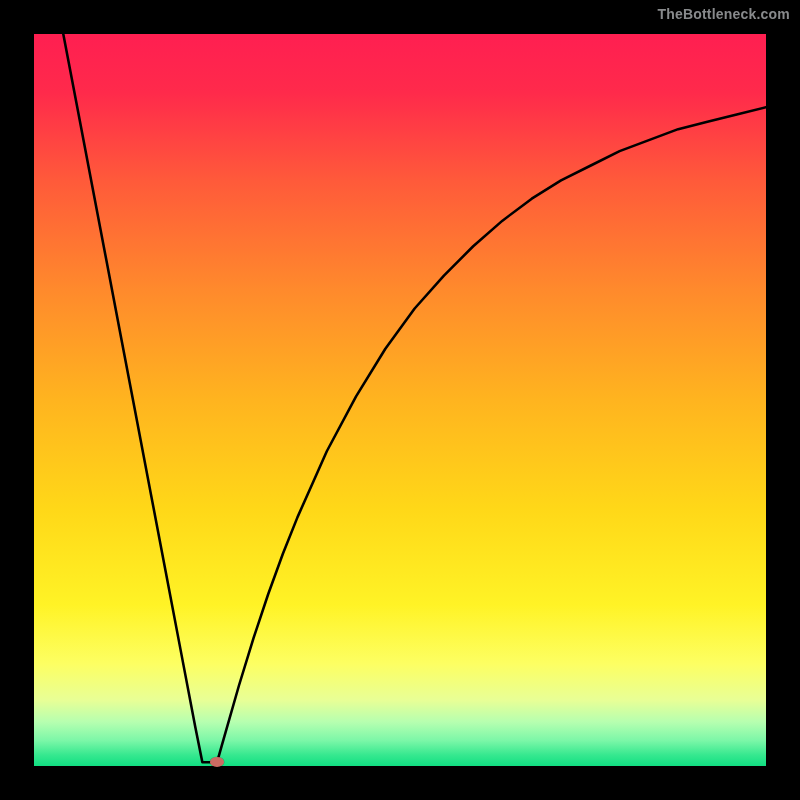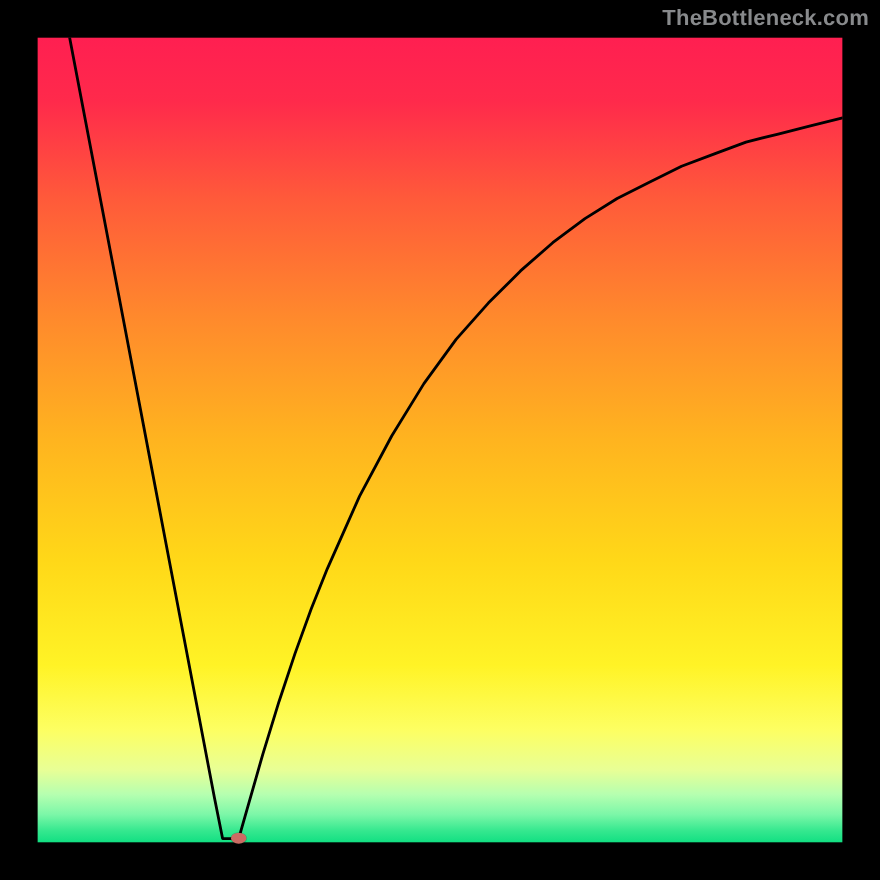--- a/index.html
+++ b/index.html
@@ -41,21 +41,21 @@
     border-radius: 50%;
     background: #cc6b63;
     transform: translate(-50%, -50%);
     box-shadow: 0 0 0 0.5px rgba(0,0,0,0.2);
   }
   .watermark {
     position: absolute;
     top: 6px;
     right: 10px;
     font-family: Arial, Helvetica, sans-serif;
-    font-size: 20px;
+    font-size: 14px;
     font-weight: 600;
     color: #888a8c;
     letter-spacing: 0.2px;
   }
 </style>
 </head>
 <body>
 
 <div class="stage">
   <div class="plot-area">

